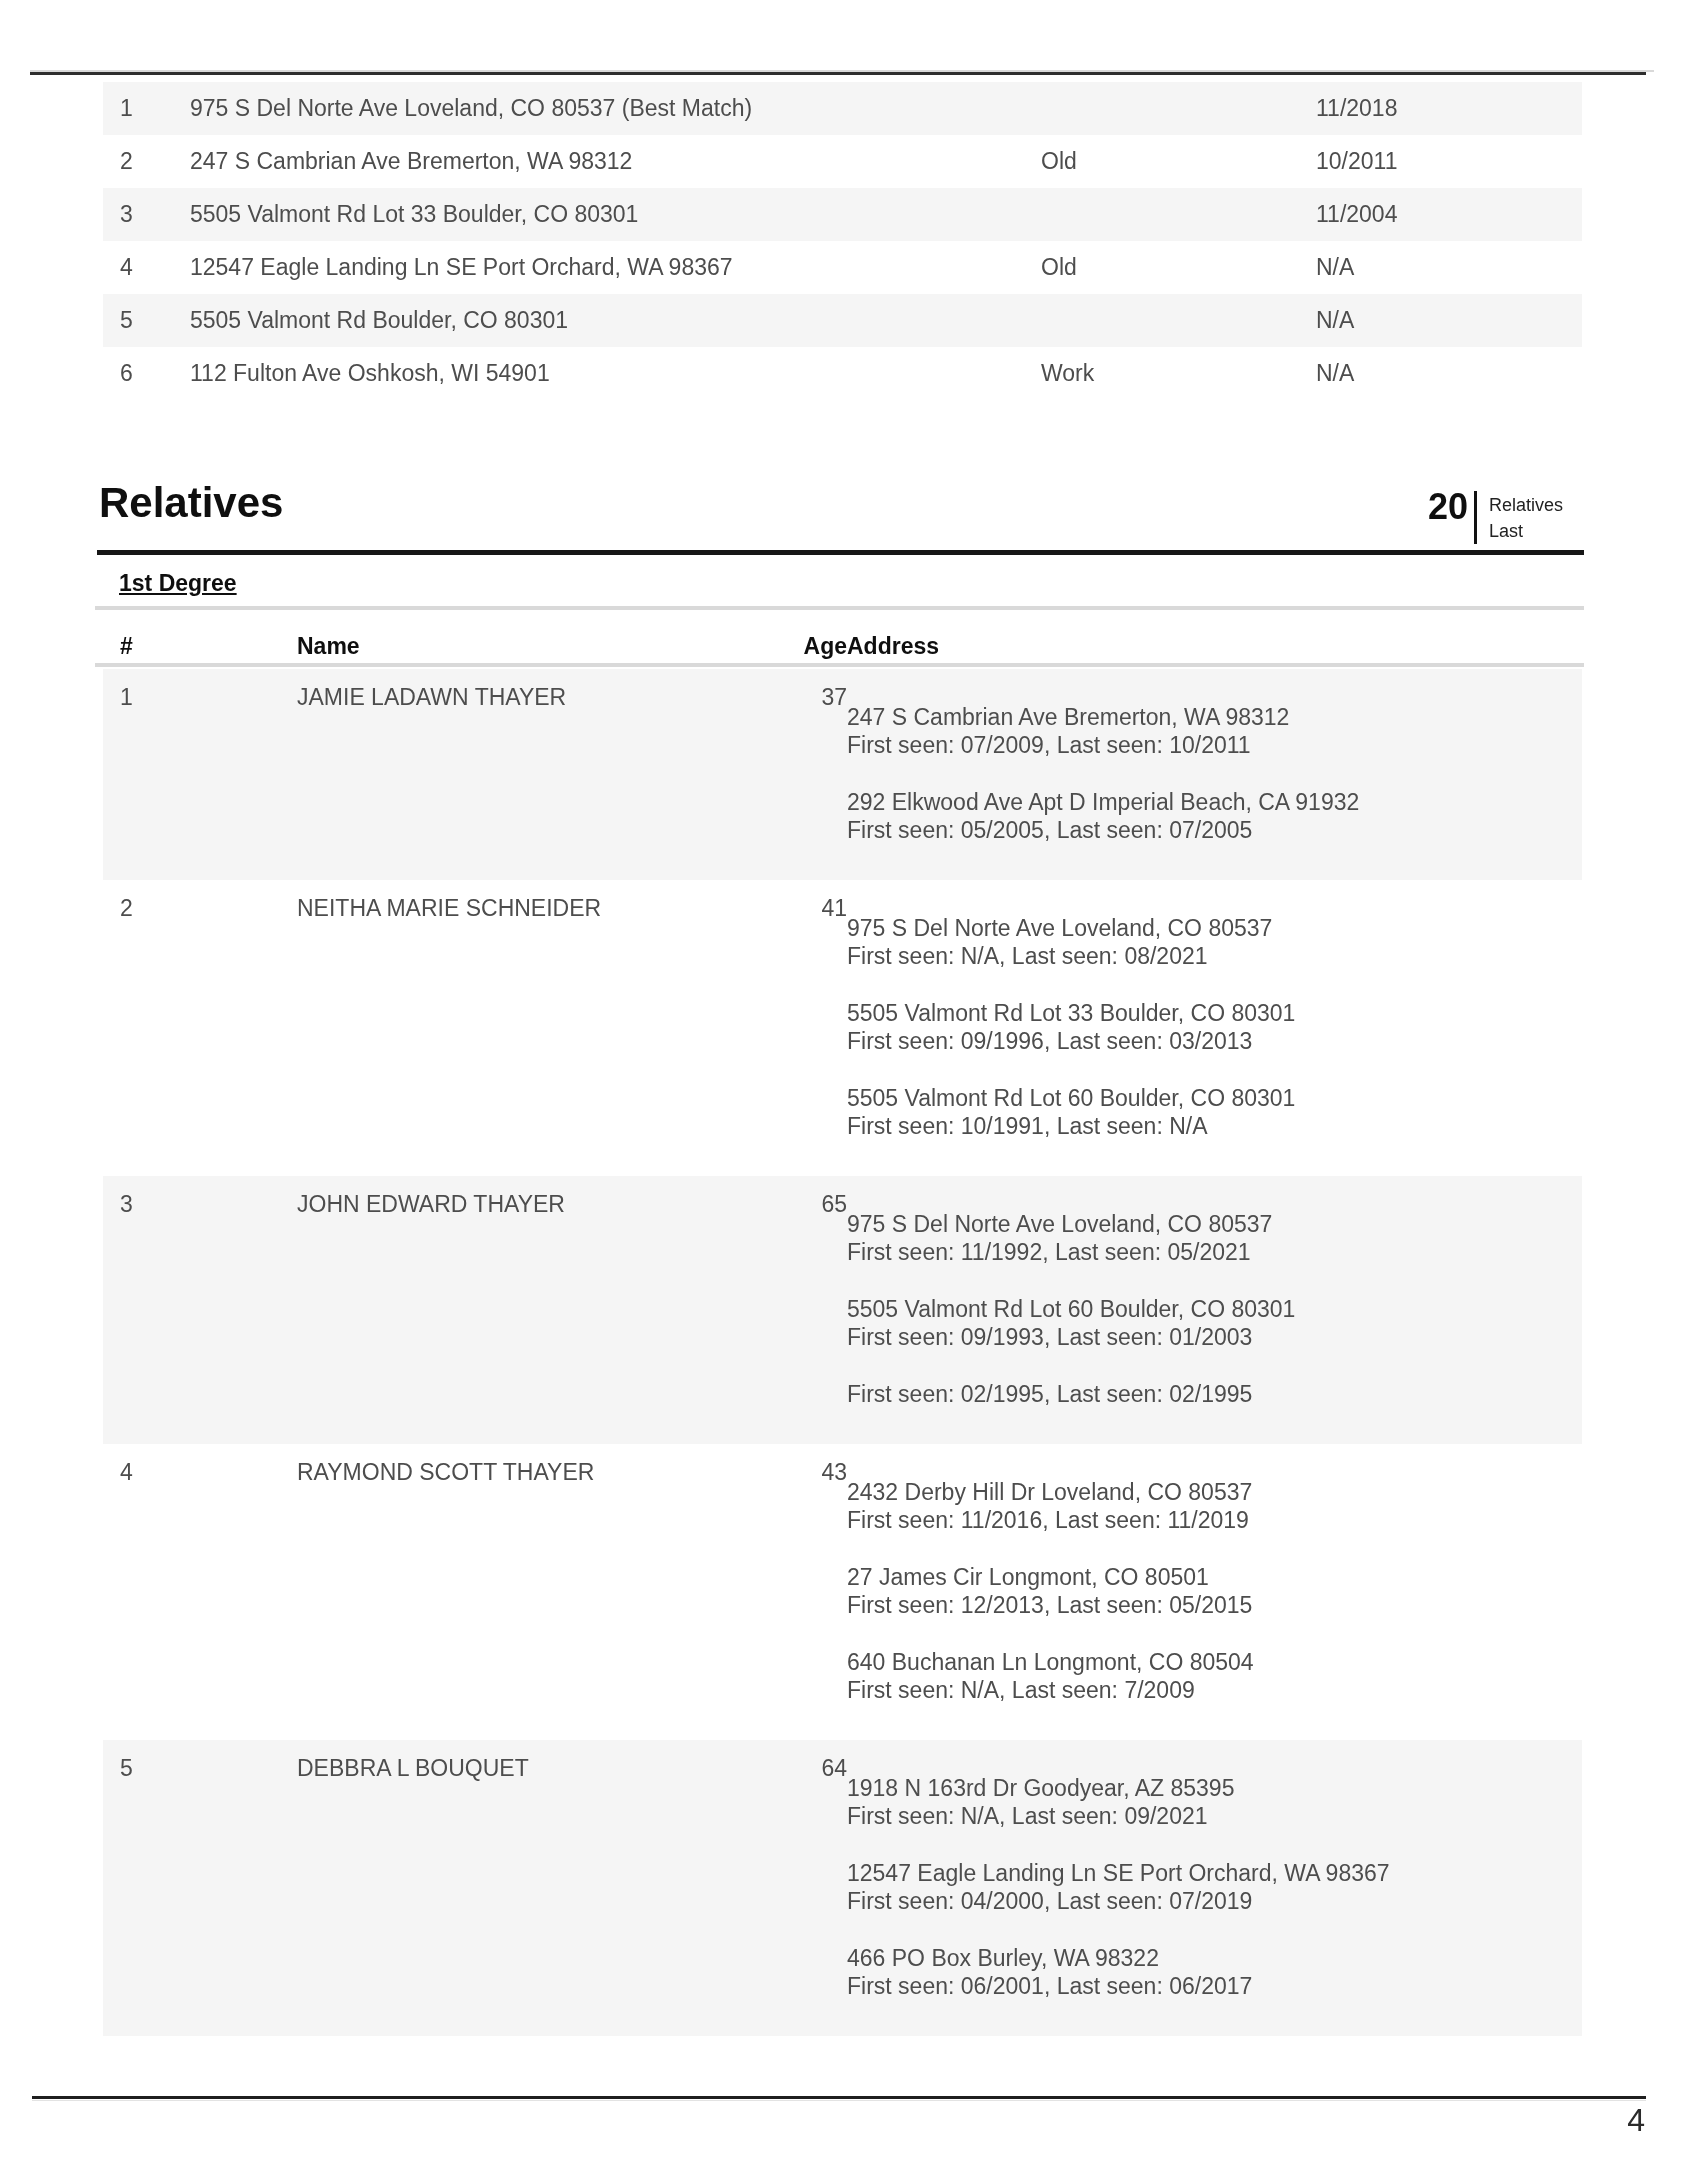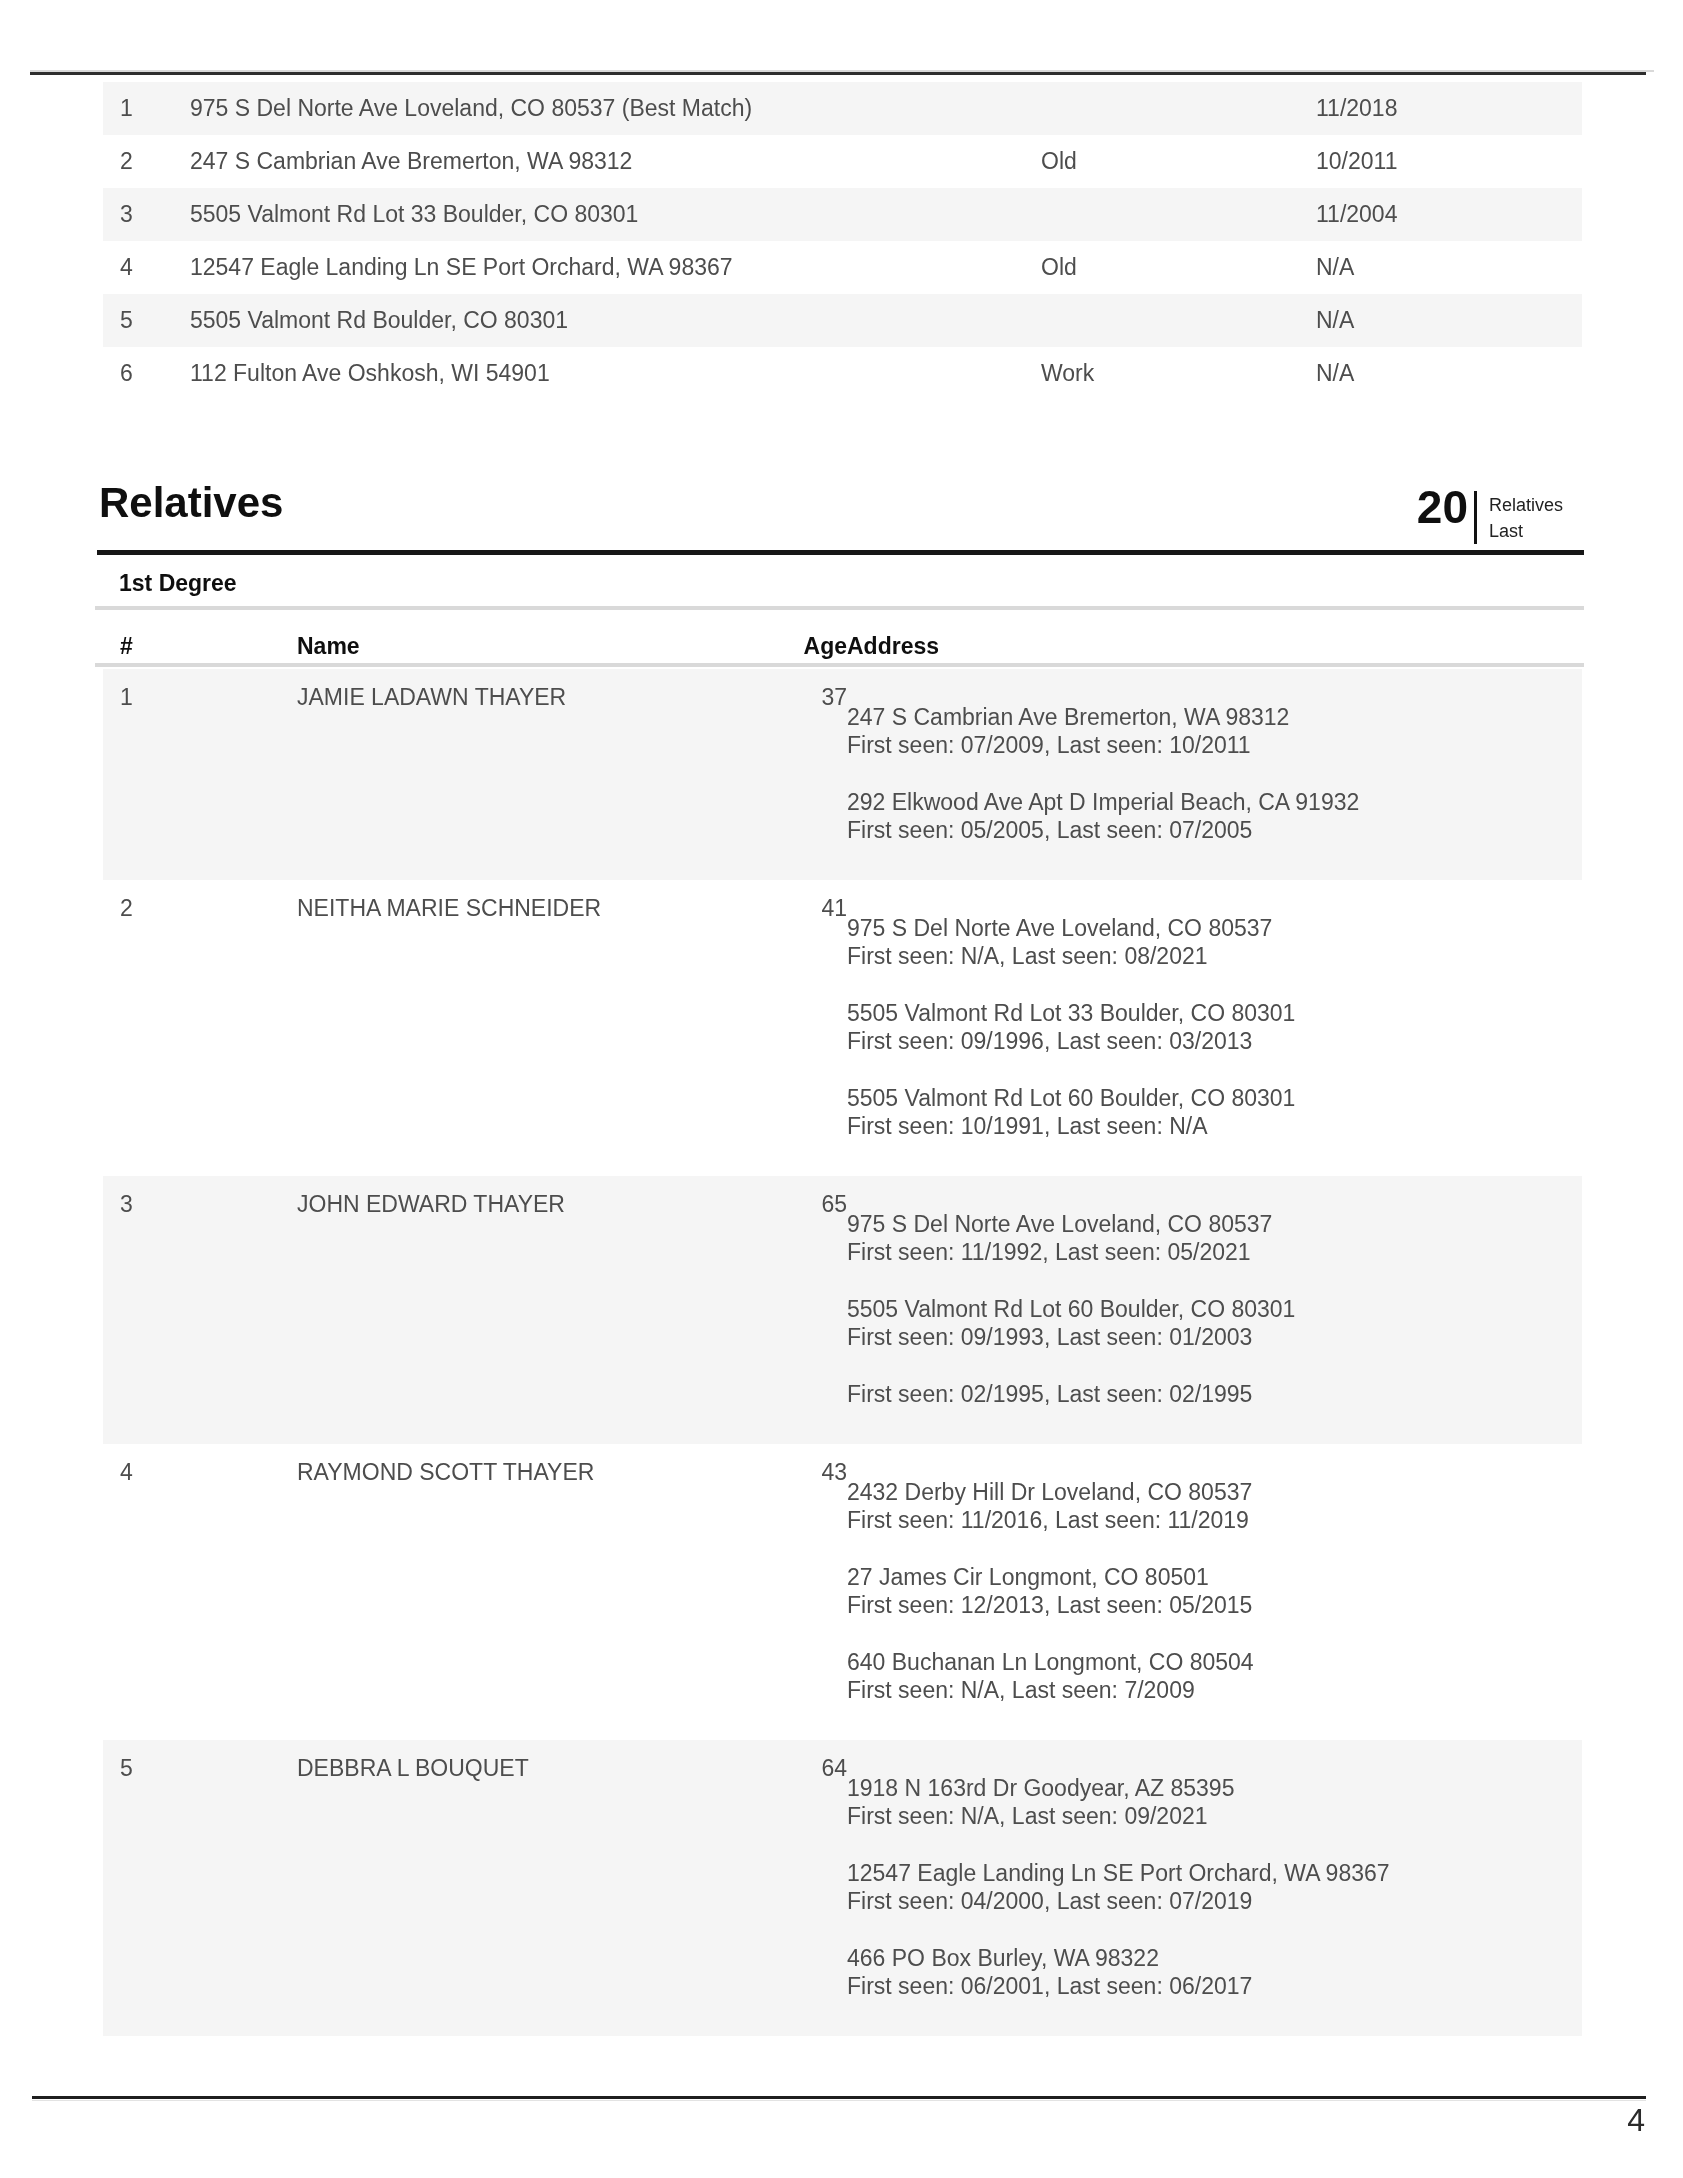--- a/index.html
+++ b/index.html
@@ -23,27 +23,27 @@
   .addr-row.shaded { background:#f5f5f5; }
   .a-num  { width:87px;  padding-left:17px; box-sizing:border-box; }
   .a-addr { width:851px; }
   .a-type { width:275px; }
   .a-date { flex:1; }
 
   
   .rel-title { position:absolute; left:99px; top:479px; font-size:42px; line-height:48px;
                font-weight:bold; color:#0f0f0f; }
   .rel-count { position:absolute; left:1371px; top:485px; width:97px; text-align:right;
-               font-size:46px; line-height:44px; font-weight:bold; color:#0f0f0f; }
+               font-size:36px; line-height:44px; font-weight:bold; color:#0f0f0f; }
   .count-bar { position:absolute; left:1474px; top:491px; width:3px; height:53px; background:#111111; }
   .count-label { position:absolute; left:1489px; top:492px; font-size:18px; line-height:26px; color:#222222; }
 
   
   .degree-label { position:absolute; left:119px; top:568px; font-size:23px; line-height:30px;
-                  font-weight:bold; color:#0f0f0f; }
+                  font-weight:bold; color:#0f0f0f;text-decoration:underline; }
   .rel-header { position:absolute; left:103px; top:628px; width:1479px; display:flex;
                 font-size:23px; line-height:36px; font-weight:bold; color:#0f0f0f; }
   .col-num  { width:194px; padding-left:17px; box-sizing:border-box; }
   .col-name { width:460px; }
   .col-age  { width:90px;text-align:right; }
   .col-address { flex:1; }
 
   
   .rel-table { position:absolute; left:103px; top:669px; width:1479px; }
   .rel-row { display:flex; align-items:stretch; font-size:23px; color:#4d4d4d; }

